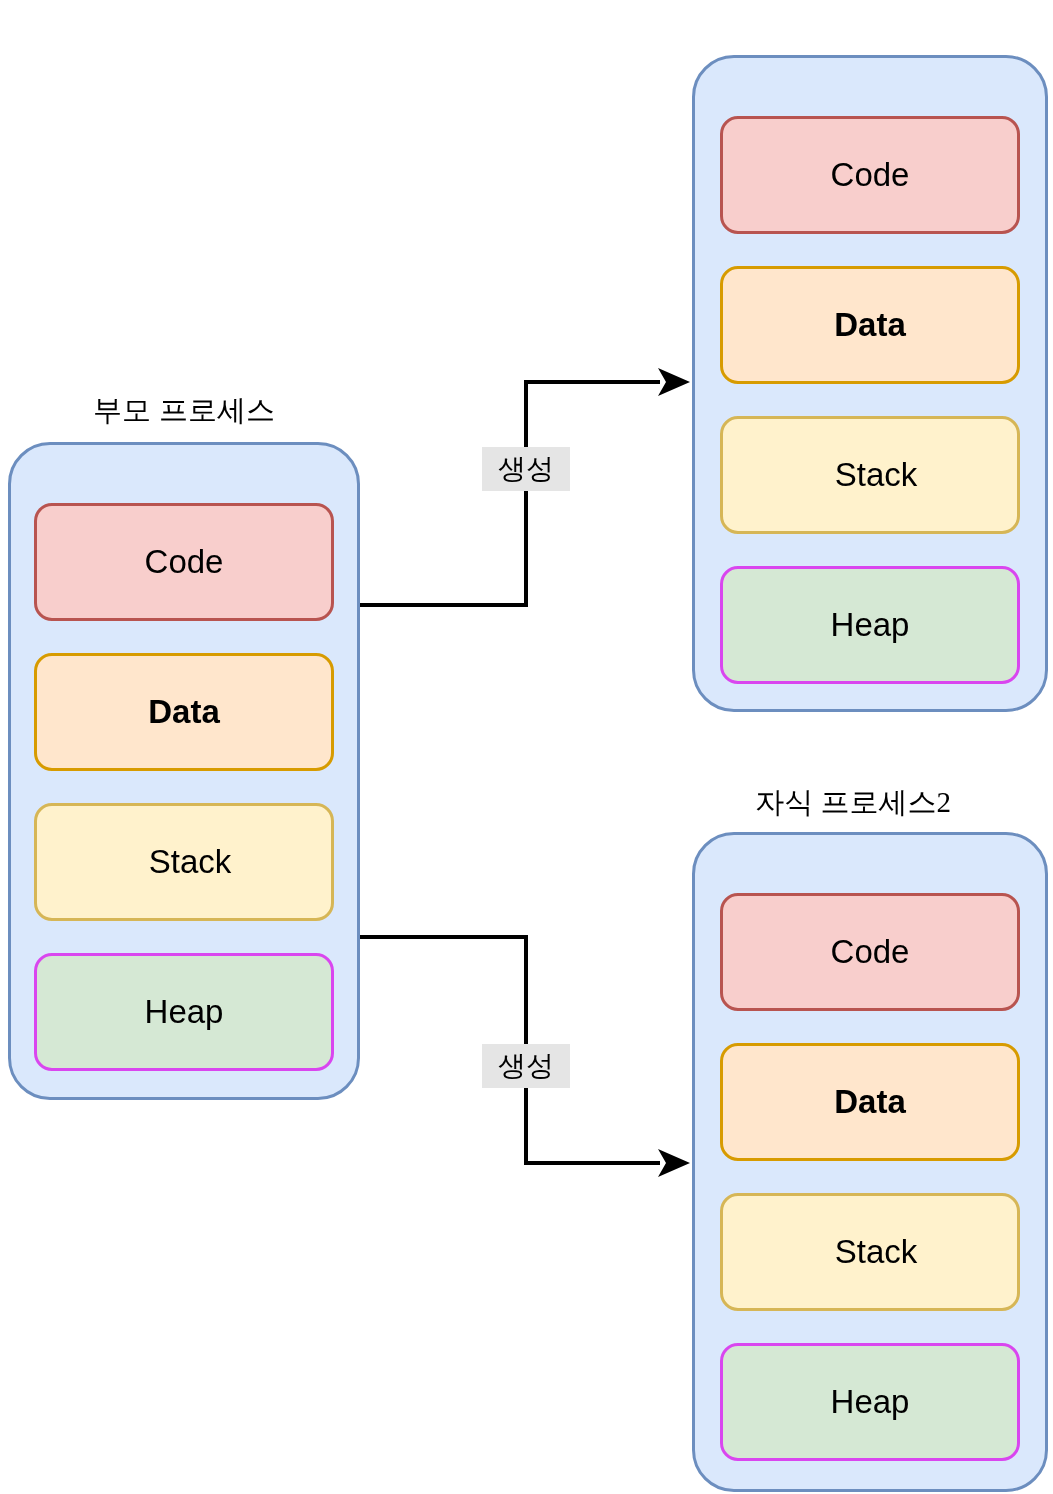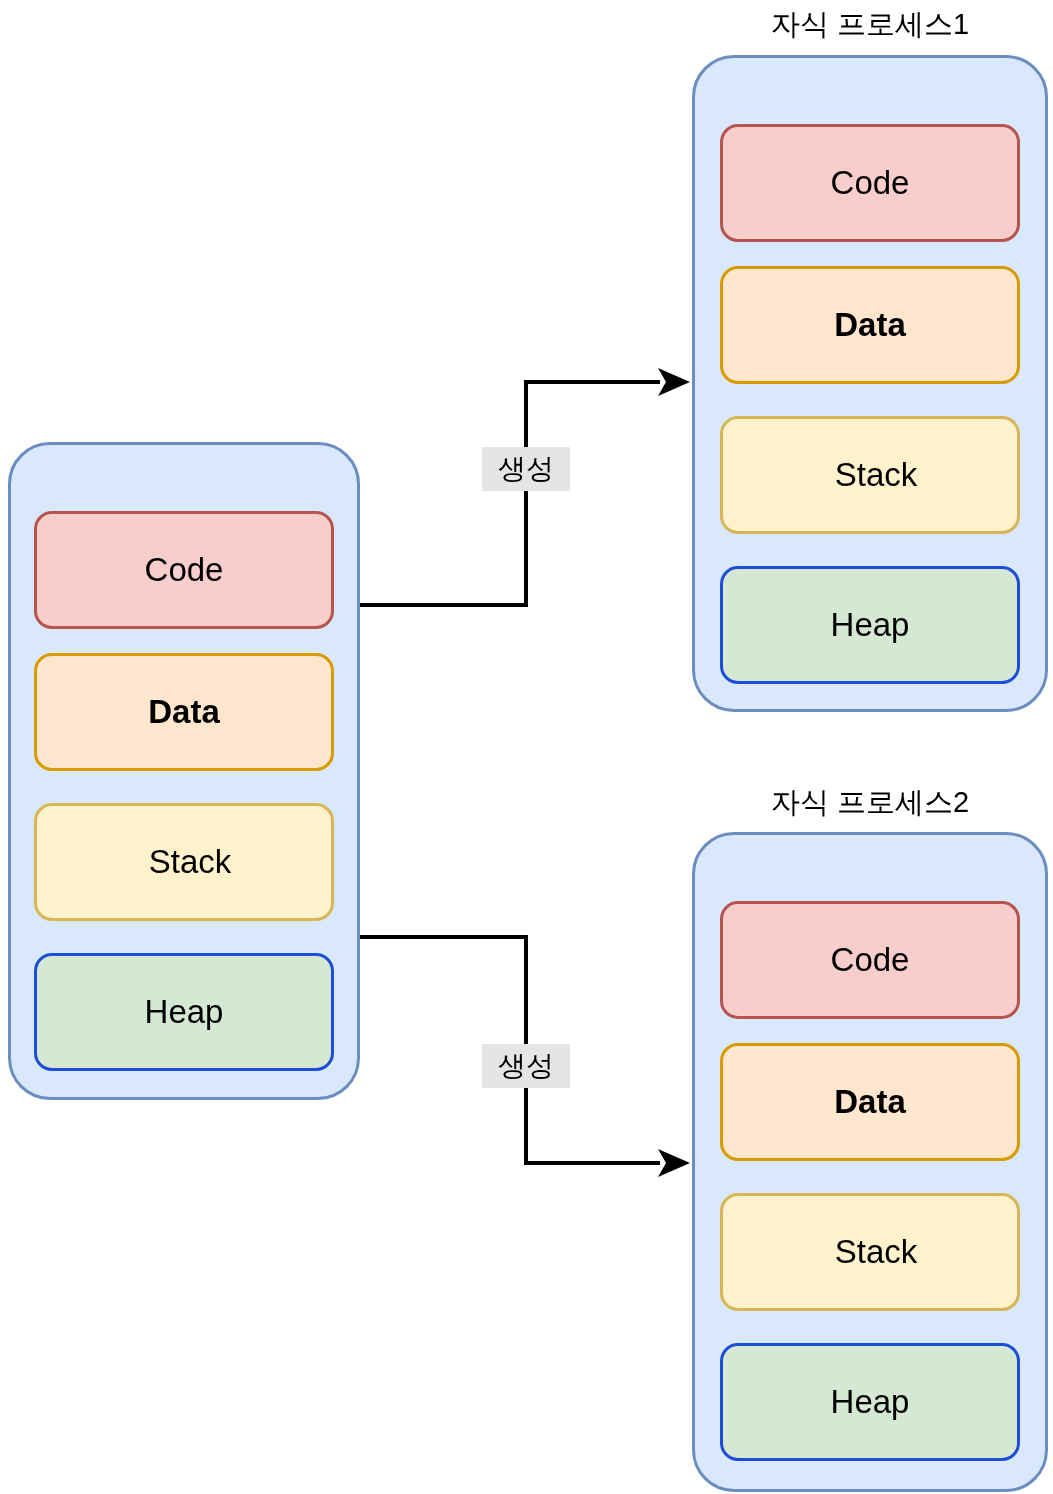--- a/index.html
+++ b/index.html
@@ -17,23 +17,23 @@
     background:#dae8fc; border:3px solid #6c8ebf; border-radius:42px;
   }
   .seg {
     position:absolute; box-sizing:border-box; width:300px; height:118px;
     border-radius:18px; display:flex; align-items:center; justify-content:center;
     font-size:33px;
   }
   .seg-code  { background:#f8cecc; border:3px solid #b85450; }
   .seg-data  { background:#ffe6cc; border:3px solid #d79b00; }
   .seg-stack { background:#fff2cc; border:3px solid #d6b656; }
-  .seg-heap  { background:#d5e8d4; border:3px solid #1d4ed8; }
+  .seg-heap  { background:#d5e8d4; border:3px solid #d946ef; }
   
-  .slot-0 { top:66px;  left:50%; margin-left:-150px; }
+  .slot-0 { top:58px;  left:50%; margin-left:-150px; }
   .slot-1 { top:208px; left:50%; margin-left:-150px;font-weight:bold; }
   .slot-2 { top:358px; left:50%; margin-left:-150px;padding-left:12px; }
   .slot-3 { top:508px; left:50%; margin-left:-150px; }
 
   .edges-svg { position:absolute; left:0; top:0; width:1053px; height:1494px; }
   .edge-label {
     position:absolute; width:88px; height:44px; background:#e5e5e5;
     display:flex; align-items:center; justify-content:center;
     font-size:28px; white-space:nowrap;
   }
@@ -47,36 +47,36 @@
     <g stroke="#000000" stroke-width="4" fill="none">
       <polyline points="360,605 526,605 526,382 660,382"></polyline>
       <polygon points="690,382 658,368 666,382 658,396" fill="#000000" stroke="none"></polygon>
     </g>
     <g stroke="#000000" stroke-width="4" fill="none">
       <polyline points="360,937 526,937 526,1163 660,1163"></polyline>
       <polygon points="690,1163 658,1149 666,1163 658,1177" fill="#000000" stroke="none"></polygon>
     </g>
   </svg>
 
+  <div class="proc-title" style="left:8px; top:392px; width:352px;">부모 프로세스</div>
   <div class="proc-container" style="left:8px; top:442px; width:352px; height:658px;">
     <div class="seg seg-code slot-0">Code</div>
     <div class="seg seg-data slot-1">Data</div>
     <div class="seg seg-stack slot-2">Stack</div>
     <div class="seg seg-heap slot-3">Heap</div>
   </div>
 
-  <div class="proc-title" style="left:692px; top:6px; width:356px;">자식 프로세스1</div>
   <div class="proc-container" style="left:692px; top:55px; width:356px; height:657px;">
     <div class="seg seg-code slot-0">Code</div>
     <div class="seg seg-data slot-1">Data</div>
     <div class="seg seg-stack slot-2">Stack</div>
     <div class="seg seg-heap slot-3">Heap</div>
   </div>
 
-  <div class="proc-title" style="left:692px; top:784px; width:356px;">자식 프로세스2</div>
+  <div class="proc-title" style="left:675px; top:784px; width:356px;font-family:Liberation Serif, serif;">자식 프로세스2</div>
   <div class="proc-container" style="left:692px; top:832px; width:356px; height:660px;">
     <div class="seg seg-code slot-0">Code</div>
     <div class="seg seg-data slot-1">Data</div>
     <div class="seg seg-stack slot-2">Stack</div>
     <div class="seg seg-heap slot-3">Heap</div>
   </div>
 
   <div class="edge-label" style="left:482px; top:447px;">생성</div>
   <div class="edge-label" style="left:482px; top:1044px;">생성</div>
 

